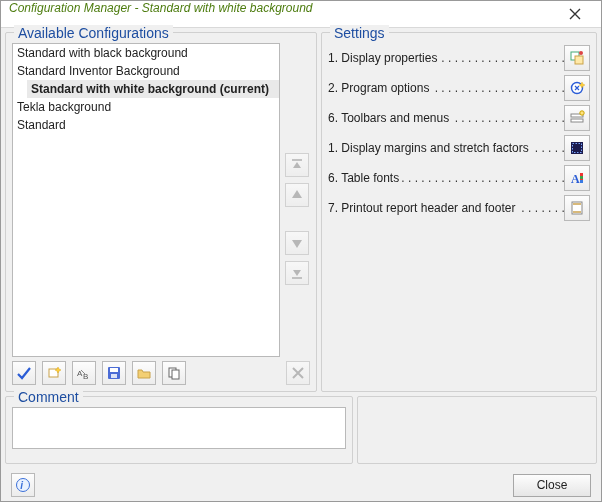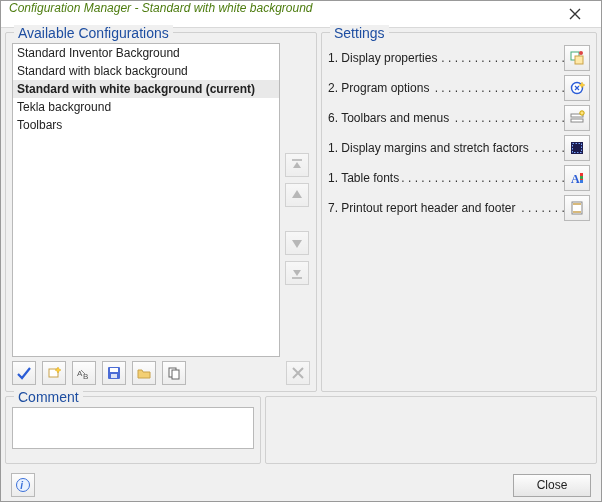--- a/index.html
+++ b/index.html
@@ -86,20 +86,21 @@
     cursor: pointer;
     line-height: 16px;
   }
   .list-item.selected {
     background: #1a6ed8;
     color: #fff;
   }
   .list-item.current {
     font-weight: bold;
     background: #e9e9e9;
+    margin-left: 14px;
   }
   .move-btns {
     width: 26px;
     display: flex;
     flex-direction: column;
     align-items: center;
     justify-content: flex-start;
     gap: 6px;
     padding-top: 110px;
     margin-left: 4px;
@@ -165,21 +166,21 @@
     display: flex; align-items: center; justify-content: center;
     cursor: pointer;
   }
   .mid-row {
     flex: 0 0 68px;
     display: flex;
     gap: 4px;
     margin-top: 4px;
   }
   .comment-panel {
-    width: 256px;
+    width: 348px;
     padding: 10px 6px 6px 6px;
   }
   .comment-input {
     width: 100%; height: 42px;
     border: 1px solid #b9b9b9;
     background: #fff;
     resize: none;
     font-family: inherit; font-size: 12px;
     padding: 2px;
   }
@@ -218,25 +219,25 @@
     </div>
   </div>
 
   <div class="content">
     <div class="top-row">
 
       <div class="panel left-panel">
         <span class="panel-title">Available Configurations</span>
         <div class="list-wrap">
           <div class="list" id="config-list">
+              <div class="list-item">Standard with black background</div>
               <div class="list-item">Standard Inventor Background</div>
-              <div class="list-item">Standard with black background</div>
               <div class="list-item current">Standard with white background (current)</div>
               <div class="list-item">Tekla background</div>
-              <div class="list-item">Toolbars</div>
+              <div class="list-item">Standard</div>
             </div>
           <div class="move-btns">
             <div class="move-btn disabled">
               <svg viewBox="0 0 16 16">
                   <path d="M3 3 h10" stroke="#777" stroke-width="1.4"></path>
                   <path d="M8 5 L4 11 h8 z" fill="#8a8a8a"></path>
                 </svg>
             </div>
             <div class="move-btn disabled">
               <svg viewBox="0 0 16 16">
@@ -339,21 +340,21 @@
             <div class="setting-row">
               <div class="setting-label"><span class="txt">1. Display margins and stretch factors </span></div>
               <div class="setting-btn">
                 <svg viewBox="0 0 16 16">
                   <rect x="2" y="2" width="12" height="12" fill="#1b1b4d"></rect>
                   <rect x="3.5" y="3.5" width="9" height="9" fill="none" stroke="#7aa6ff" stroke-dasharray="1.5 1.5"></rect>
                 </svg>
               </div>
             </div>
             <div class="setting-row">
-              <div class="setting-label"><span class="txt">1. Table fonts </span></div>
+              <div class="setting-label"><span class="txt">6. Table fonts </span></div>
               <div class="setting-btn">
                 <svg viewBox="0 0 16 16">
                   <text x="2" y="13" font-size="12" font-family="Georgia,serif" fill="#2a5cd6" font-weight="bold">A</text>
                   <rect x="11" y="3" width="3" height="10" fill="#e33"></rect>
                   <rect x="11" y="6" width="3" height="3" fill="#3aa34a"></rect>
                   <rect x="11" y="10" width="3" height="3" fill="#3a7ae3"></rect>
                 </svg>
               </div>
             </div>
             <div class="setting-row">

